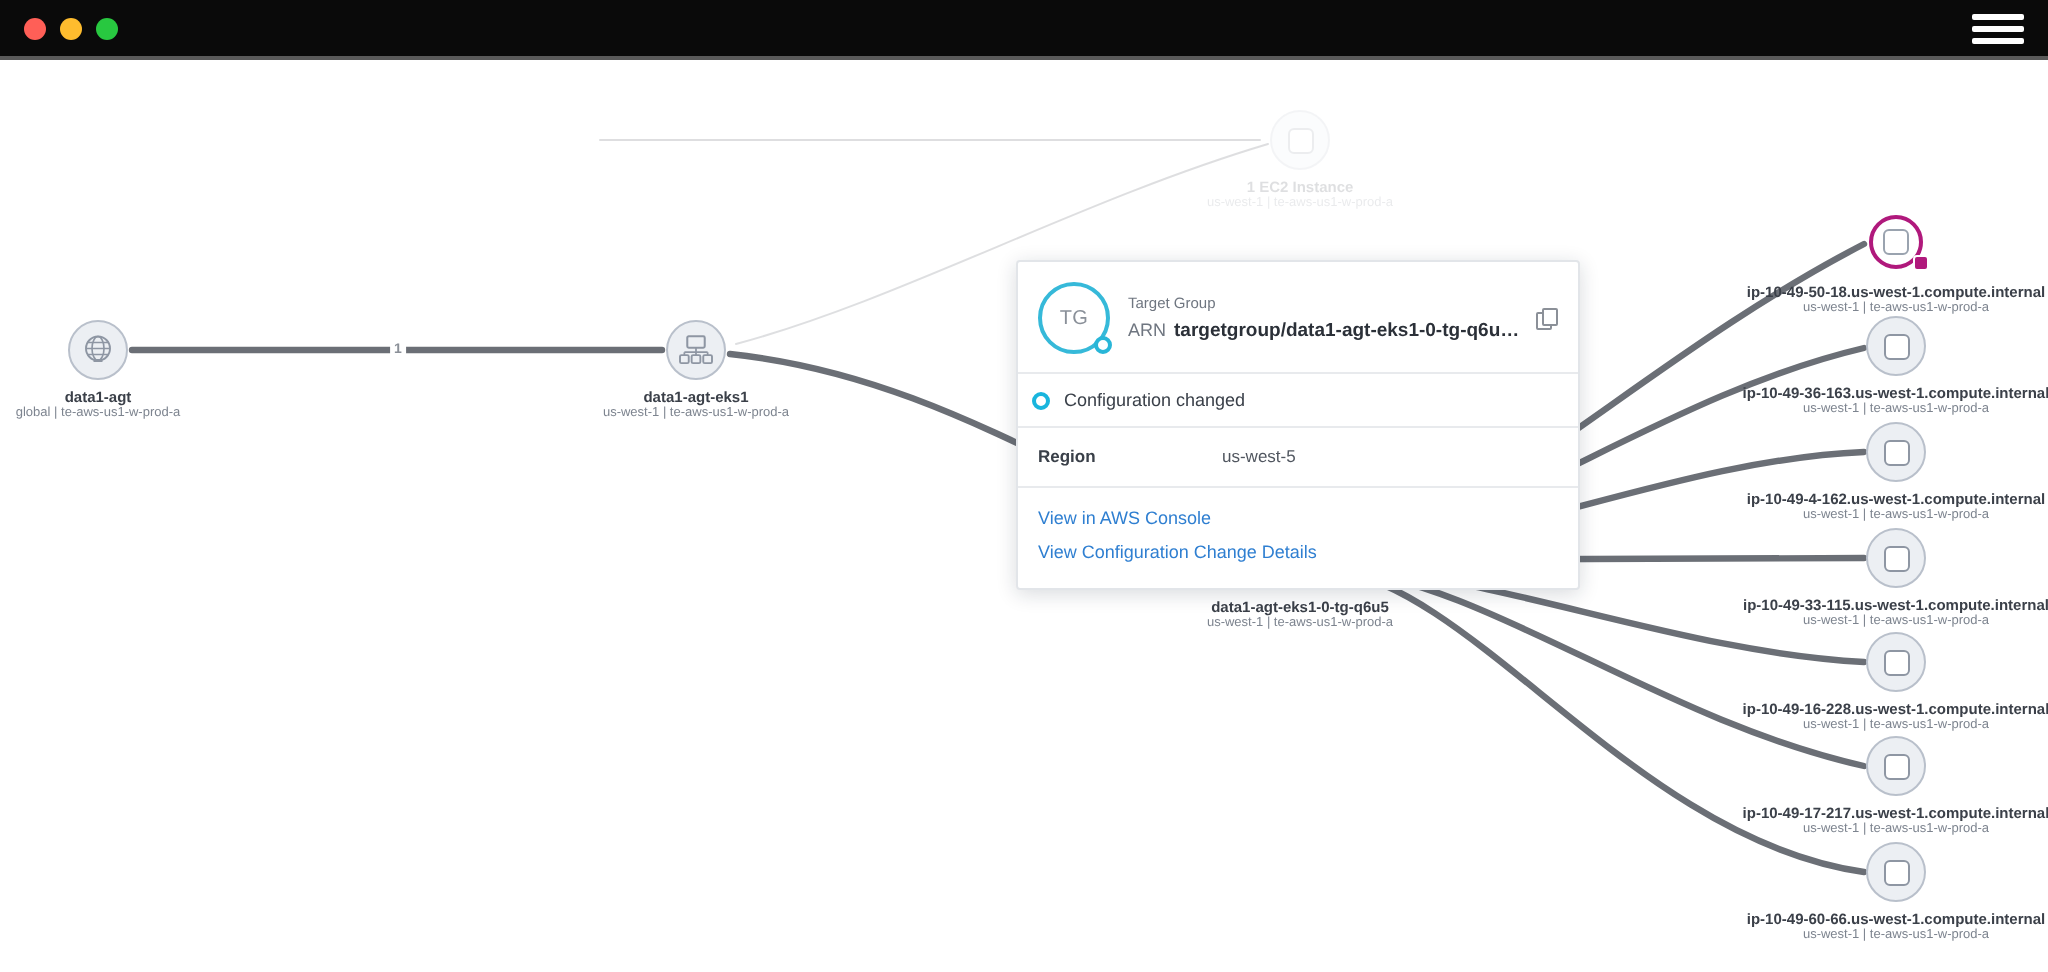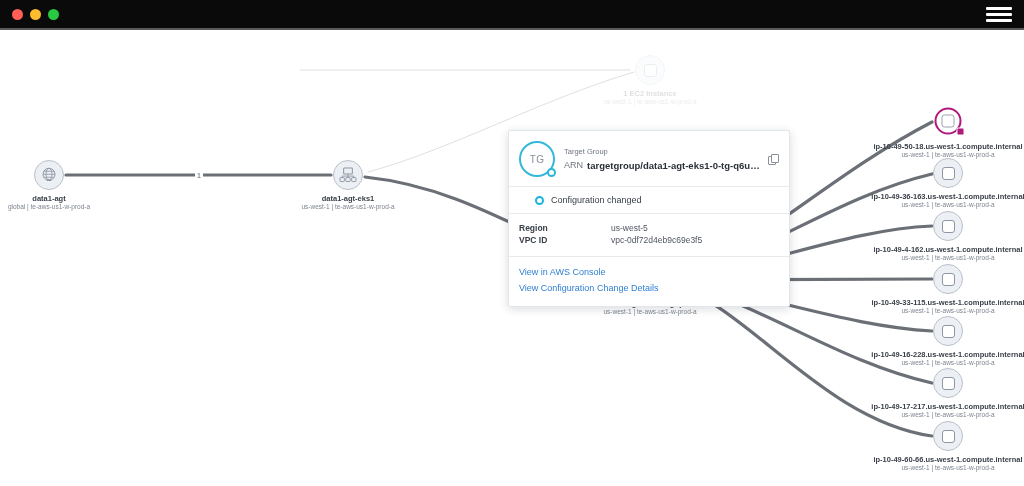--- a/index.html
+++ b/index.html
@@ -94,21 +94,21 @@
   .pop-head-text{flex:1;min-width:0;}
   .pop-kind{font-size:7.5px;color:#6f7680;line-height:1.3;margin-bottom:3px;}
   .pop-arn-row{display:flex;align-items:center;white-space:nowrap;overflow:hidden;}
   .pop-arn-key{font-size:9px;color:#6f7680;margin-right:4px;}
   .pop-arn-val{font-size:9.5px;font-weight:bold;color:#2b3038;overflow:hidden;text-overflow:ellipsis;}
   .copy-icon{flex:0 0 auto;margin-left:6px;width:11px;height:11px;position:relative;cursor:pointer;}
   .copy-icon i{position:absolute;display:block;box-sizing:border-box;border:1px solid #8b9098;}
   .copy-icon i.b{left:0;top:2px;width:8px;height:9px;border-radius:1px;background:#fff;}
   .copy-icon i.f{left:3px;top:0;width:8px;height:9px;border-radius:1px;background:#fff;}
 
-  .pop-status{display:flex;align-items:center;padding:8px 26px;border-bottom:1px solid #e8eaed;}
+  .pop-status{display:flex;align-items:center;padding:8px 7px;border-bottom:1px solid #e8eaed;}
   .status-icon{width:9px;height:9px;border-radius:50%;border:2px solid #19b5dd;box-sizing:border-box;margin-right:7px;}
   .pop-status-text{font-size:9px;color:#3a4049;}
 
   .pop-details{padding:8px 10px 9px 10px;border-bottom:1px solid #e8eaed;}
   .det-row{display:flex;line-height:1.45;}
   .det-key{width:92px;font-size:8.5px;font-weight:bold;color:#3a4049;}
   .det-val{font-size:8.5px;color:#50565f;}
 
   .pop-links{padding:7px 0 9px 10px;}
   .pop-link{display:block;font-size:9px;color:#2f7fd1;line-height:1.85;text-decoration:none;cursor:pointer;}
@@ -304,24 +304,20 @@
       <div class="pop-status">
         <span class="status-icon"></span>
         <span class="pop-status-text">Configuration changed</span>
       </div>
 
       <div class="pop-details">
         <div class="det-row">
           <span class="det-key">Region</span>
           <span class="det-val">us-west-5</span>
         </div>
-        <div class="det-row">
-          <span class="det-key">VPC ID</span>
-          <span class="det-val">vpc-0df72d4eb9c69e3f5</span>
-        </div>
       </div>
 
       <div class="pop-links">
         <a class="pop-link">View in AWS Console</a>
         <a class="pop-link">View Configuration Change Details</a>
       </div>
 
     </div>
 
   </div>

